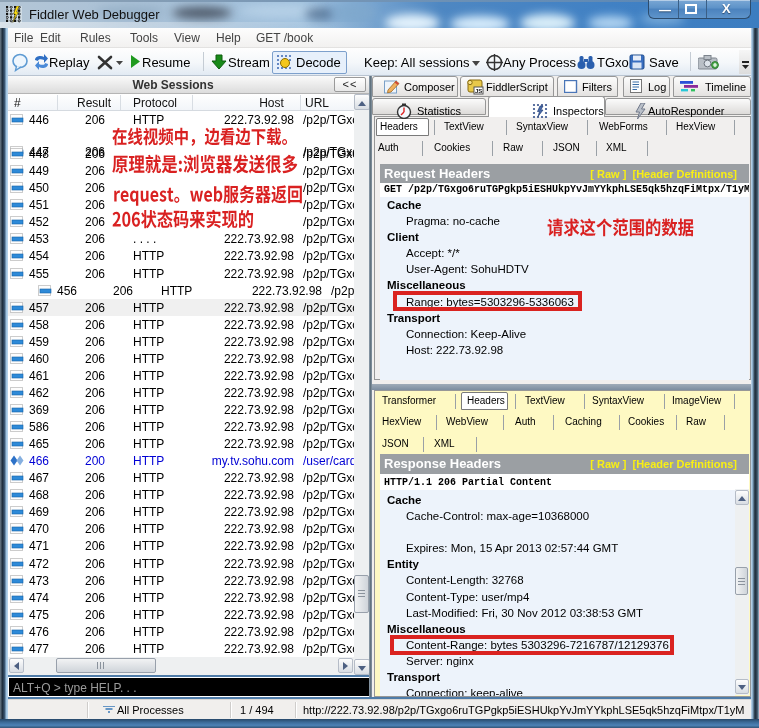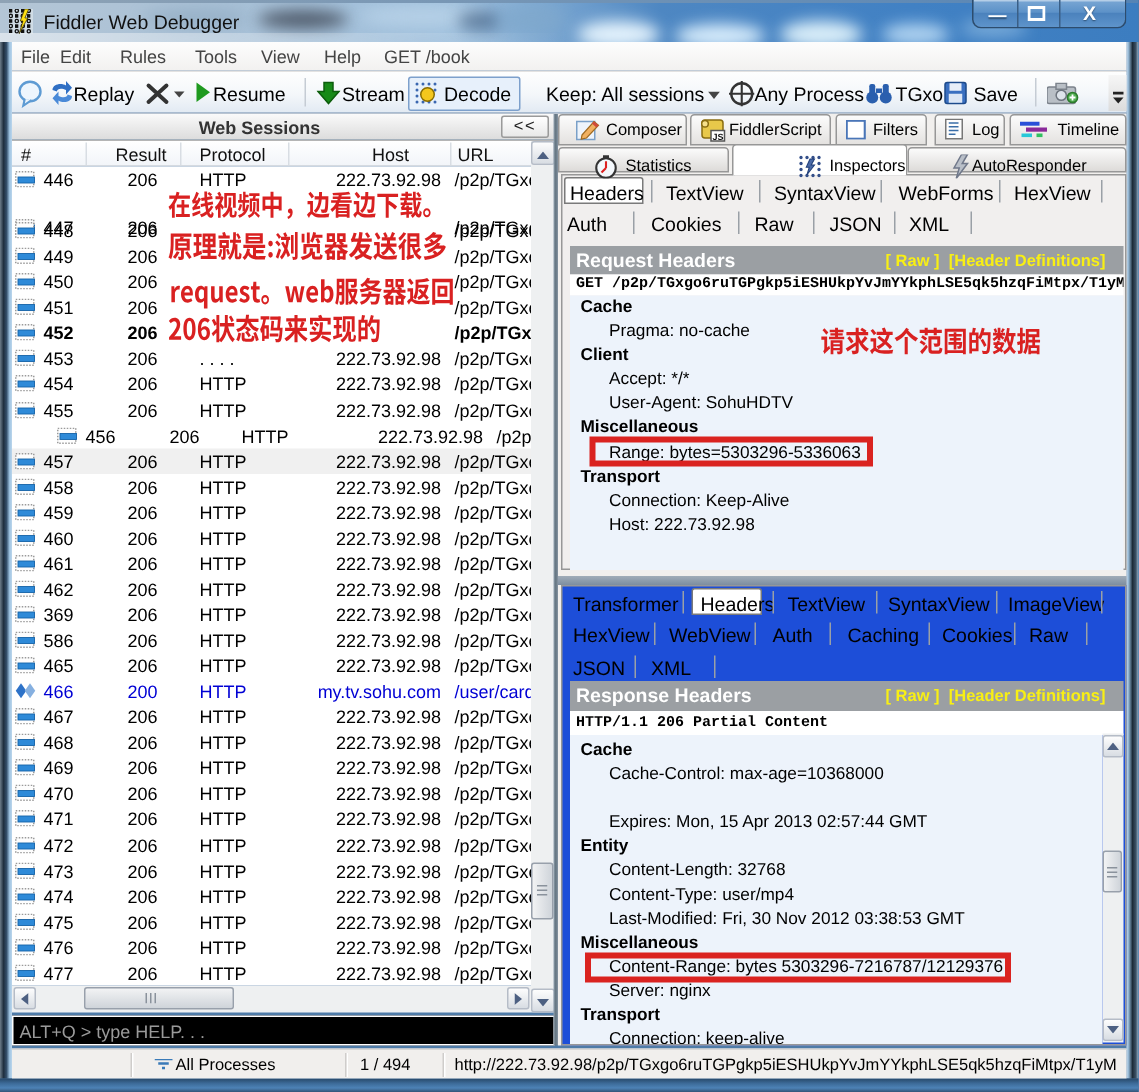--- a/index.html
+++ b/index.html
@@ -40,31 +40,31 @@
 #split{left:369px;top:76px;width:3px;height:621px;background:linear-gradient(90deg,#93a2b0,#62737f 50%,#8795a3)}
 #statusbar{left:8px;top:699px;width:743px;height:20px;background:#f1efed;border-top:1px solid #d9d7d5;color:#000;font-size:11px}
 #statusbar .cell-sep{position:absolute;top:2px;width:2px;height:16px;border-left:1px solid #cfcdcb;border-right:1px solid #fff}
 #statusbar span{position:absolute;top:4px}
 #rp{left:372px;top:76px;width:379px;height:621px;background:#f1efed;font-size:11px}
 .tab1{position:absolute;top:0;height:21px;background:linear-gradient(180deg,#fcfcfc,#e4e2e0);border:1px solid #979797;border-radius:3px 3px 0 0}
 .tab2{position:absolute;top:22px;height:17px;background:linear-gradient(180deg,#fbfbfb,#dddbd9);border:1px solid #979797;border-radius:3px 3px 0 0}
 #insp-tab{background:#fff;border-bottom:none;top:20px;height:21px;z-index:3}
 .tico{z-index:4}
 #inspbox{position:absolute;left:2px;top:40px;width:377px;height:264px;background:#f1efee;border:1px solid #979797}
-.ftab{position:absolute;font-size:13px;color:#000}
+.ftab{position:absolute;font-size:10px;color:#000}
 .fbox{position:absolute;border:1px solid #7a7a7a;background:#fff;border-radius:2px 2px 0 0}
 .fsep{position:absolute;width:1px;height:15px;background:#9aa0a6}
 .hdrbar{position:absolute;left:5px;width:369px;height:19px;background:#9b9fa3;color:#fff;font-weight:bold;font-size:13px;padding:2px 0 0 4px}
 .hdrbar .links{position:absolute;right:12px;top:4px;color:#f8ef14;font-weight:bold;font-size:11px}
 .monoline{position:absolute;left:5px;width:369px;height:14px;background:#fff;font-family:"Liberation Mono",monospace;font-size:10px;font-weight:bold;padding:1px 0 0 4px;white-space:nowrap;overflow:hidden}
 .tree{position:absolute;left:5px;width:369px;background:#edf3fb;overflow:hidden;font-size:11.5px}
 .tl{position:absolute;left:0;white-space:nowrap}
 .redbox{position:absolute;border:4px solid #da2320}
 #rsplit{position:absolute;left:0;top:308px;width:379px;height:6px;background:linear-gradient(180deg,#a0acb8,#7d8ea0)}
-#respbox{position:absolute;left:2px;top:314px;width:377px;height:307px;background:#1d4ed8;border:1px solid #979797}
+#respbox{position:absolute;left:2px;top:314px;width:377px;height:307px;background:#fef9c3;border:1px solid #979797}
 
 </style></head><body>
 <div id="titlebar" class="abs">
 <div class="blob" style="left:95px;top:6px;width:70px;height:12px;background:#8aa6be;opacity:0.6"></div>
 <div class="blob" style="left:172px;top:7px;width:60px;height:12px;background:#454f5e;opacity:0.9"></div>
 <div class="blob" style="left:240px;top:4px;width:85px;height:14px;background:#b8d2e8;opacity:0.9"></div>
 <div class="blob" style="left:305px;top:8px;width:30px;height:12px;background:#3f5d80;opacity:0.7"></div>
 <div class="blob" style="left:332px;top:3px;width:45px;height:20px;background:#7fa8cc;opacity:0.8"></div>
 <div class="blob" style="left:385px;top:14px;width:55px;height:18px;background:#eaf7ff;opacity:0.95"></div>
 <div class="blob" style="left:450px;top:16px;width:60px;height:16px;background:#dff2ff;opacity:0.95"></div>
@@ -201,21 +201,21 @@
     </svg>
 </div>
 <div id="wsheader" class="abs">
     <div>Web Sessions</div>
   </div>
 <div id="collapse" class="abs">&lt;&lt;</div>
 <div id="colhdr" class="abs">
 <span style="left:6px">#</span>
     <span style="left:69px">Result</span>
     <span style="left:125px">Protocol</span>
-    <span style="left:240px;width:47px;text-align:left">Host</span>
+    <span style="left:240px;width:47px;text-align:center">Host</span>
     <span style="left:297px">URL</span>
 <div class="cs" style="left:49px"></div>
 <div class="cs" style="left:112px"></div>
 <div class="cs" style="left:184px"></div>
 <div class="cs" style="left:292px"></div>
 </div>
 <div id="rows" class="abs">
 <div class="row" style="top:0px;">
       <svg class="ric" viewBox="0 0 20 11">
         <rect x="0.5" y="0.5" width="12" height="10" fill="#fdfdfd" stroke="#9a9a9a" stroke-dasharray="1,1"></rect>
@@ -275,21 +275,21 @@
       <svg class="ric" viewBox="0 0 20 11">
         <rect x="0.5" y="0.5" width="12" height="10" fill="#fdfdfd" stroke="#9a9a9a" stroke-dasharray="1,1"></rect>
         <rect x="2" y="4" width="11" height="4" fill="#2e8ad8" stroke="#1563a8" stroke-width="0.6"></rect>
       </svg>
       <span class="r-num">451</span>
       <span class="r-res">206</span>
       <span class="r-pro"></span>
       <span class="r-host"></span>
       <span class="r-url">/p2p/TGxo</span>
     </div>
-<div class="row" style="top:102px;font-weight:bold;">
+<div class="row" style="top:102px;">
       <svg class="ric" viewBox="0 0 20 11">
         <rect x="0.5" y="0.5" width="12" height="10" fill="#fdfdfd" stroke="#9a9a9a" stroke-dasharray="1,1"></rect>
         <rect x="2" y="4" width="11" height="4" fill="#2e8ad8" stroke="#1563a8" stroke-width="0.6"></rect>
       </svg>
       <span class="r-num">452</span>
       <span class="r-res">206</span>
       <span class="r-pro"></span>
       <span class="r-host"></span>
       <span class="r-url">/p2p/TGxo</span>
     </div>

